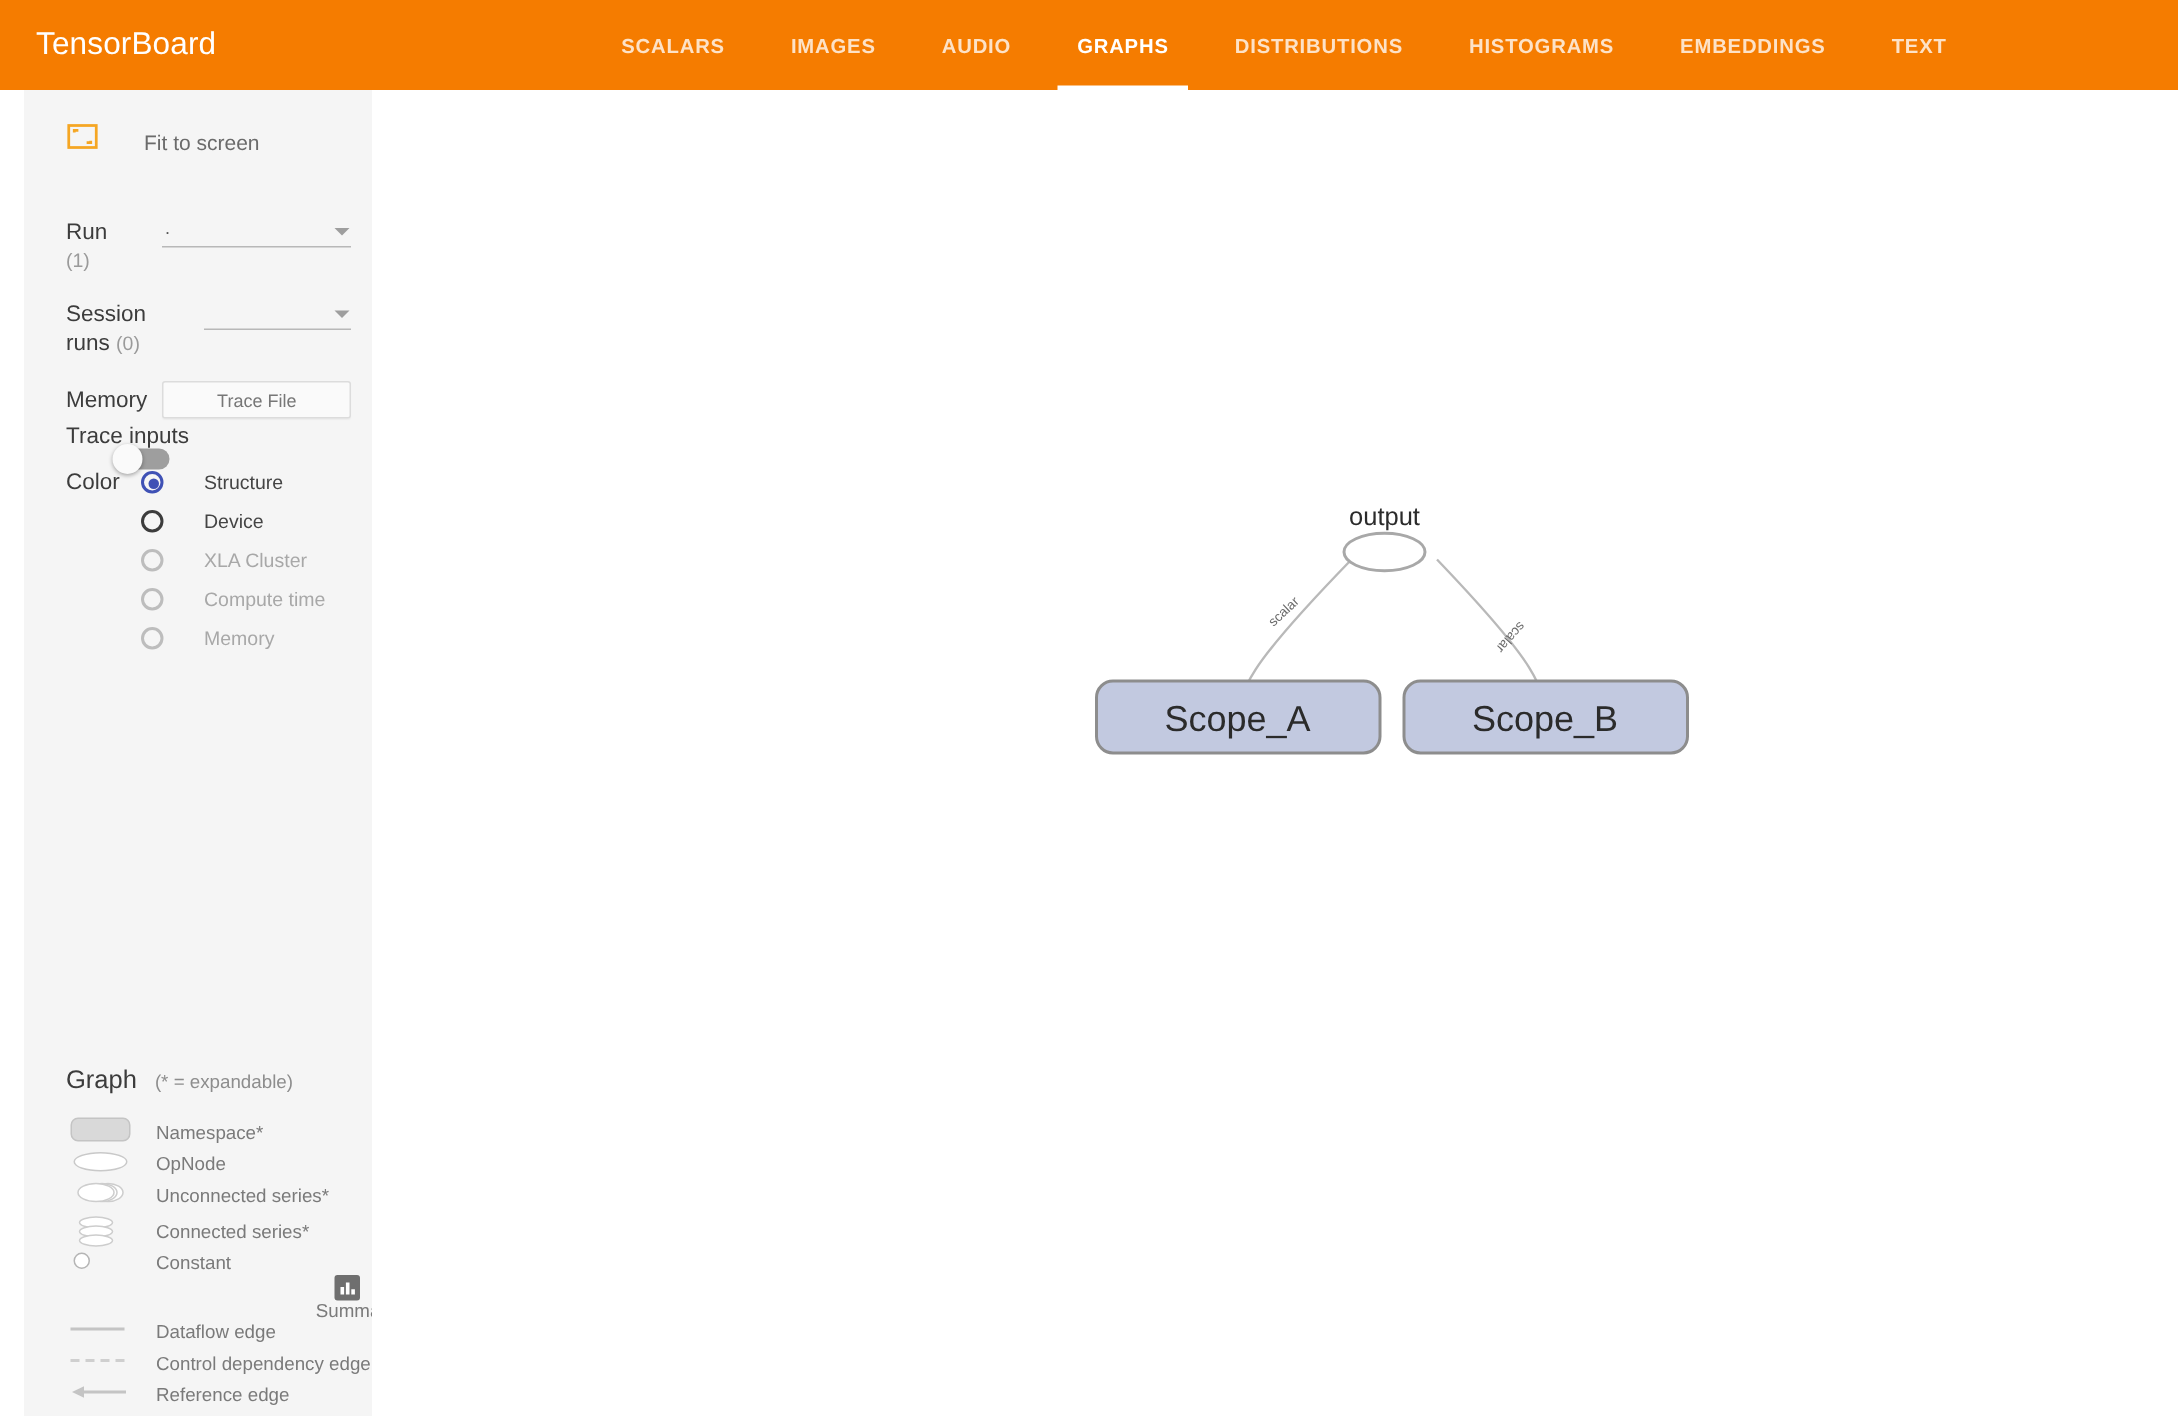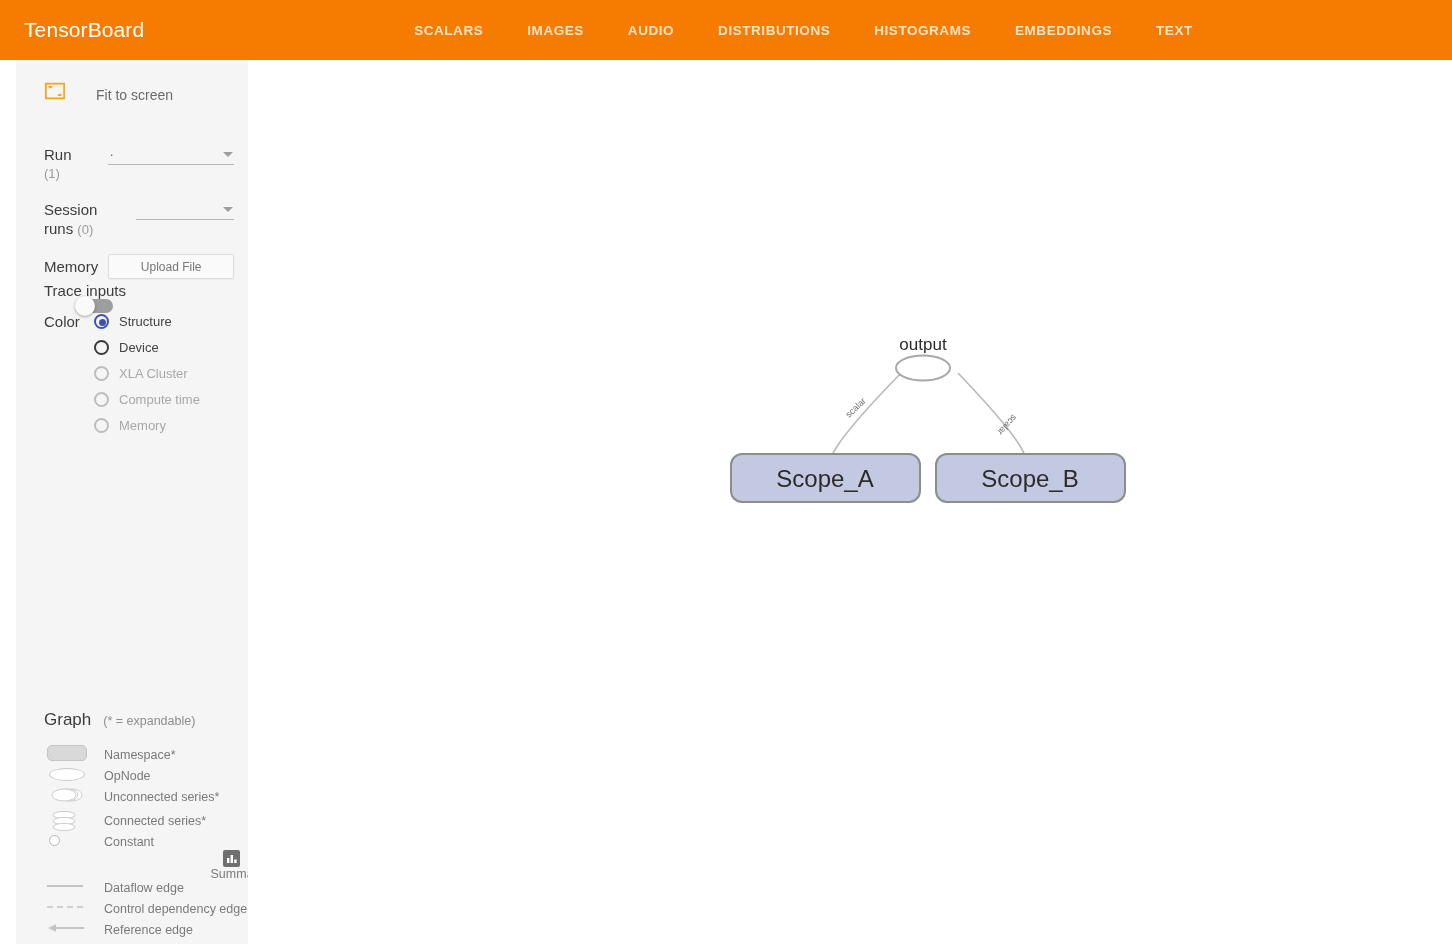--- a/index.html
+++ b/index.html
@@ -150,20 +150,21 @@
   }
 
   
   #color-block { position: absolute; left: 28px; top: 248px; }
   #color-label { position: absolute; left: 0; top: 5px; font-size: 15px; color: #3c3c3c; }
   .radio-row {
     display: flex; align-items: center;
     height: 26px;
     margin-left: 50px;
     cursor: pointer;
+    gap: 17px;
   }
   .radio {
     width: 15px; height: 15px;
     border-radius: 50%;
     border: 2px solid #3c3c3c;
     position: relative;
     flex: none;
   }
   .radio.sel { border-color: #3f51b5; }
   .radio.sel::after {
@@ -258,20 +259,23 @@
   <div id="tabs">
     <div class="tab">
         <span>SCALARS</span>
       </div>
     <div class="tab">
         <span>IMAGES</span>
       </div>
     <div class="tab">
         <span>AUDIO</span>
       </div>
+    <div class="tab active">
+        <span>GRAPHS</span>
+      </div>
     <div class="tab">
         <span>DISTRIBUTIONS</span>
       </div>
     <div class="tab">
         <span>HISTOGRAMS</span>
       </div>
     <div class="tab">
         <span>EMBEDDINGS</span>
       </div>
     <div class="tab">
@@ -310,21 +314,21 @@
       <span class="field-count">(0)</span>
     </div>
     <div class="dropdown" style="left:92px; top:2px; width:98px;">
       <span class="dd-value"></span>
       <span class="caret"></span>
     </div>
   </div>
 
   <div id="upload-row">
     <span id="upload-label">Memory</span>
-    <div id="choose-file">Upload File</div>
+    <div id="choose-file">Trace File</div>
   </div>
 
   <div id="trace-row">
     <span id="trace-label">Trace inputs</span>
     <div id="toggle">
       <div class="knob"></div>
     </div>
   </div>
 
   <div id="color-block">

